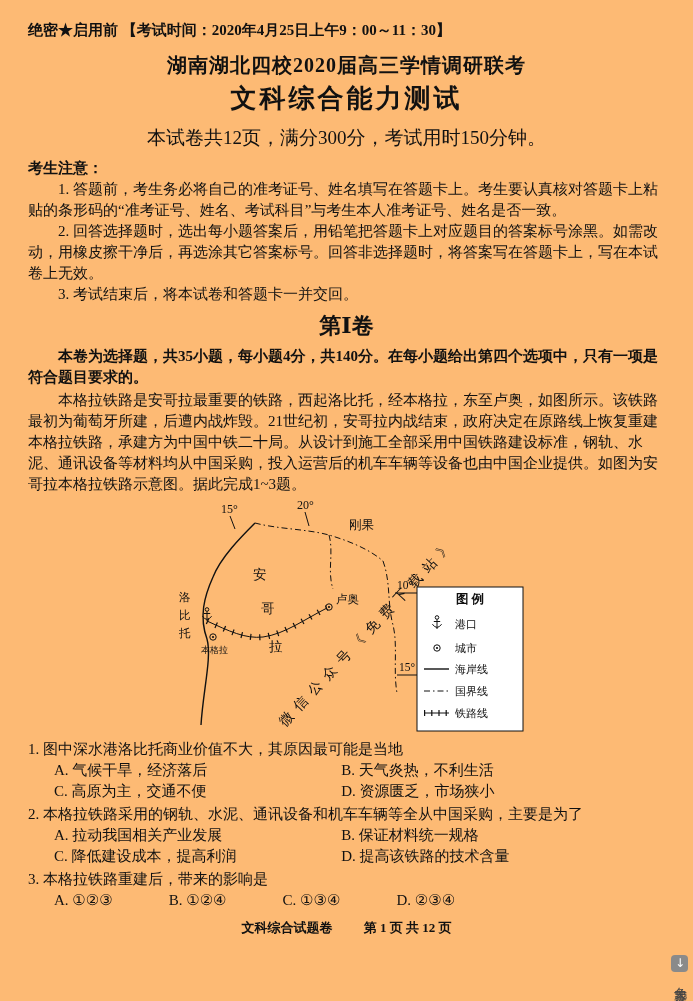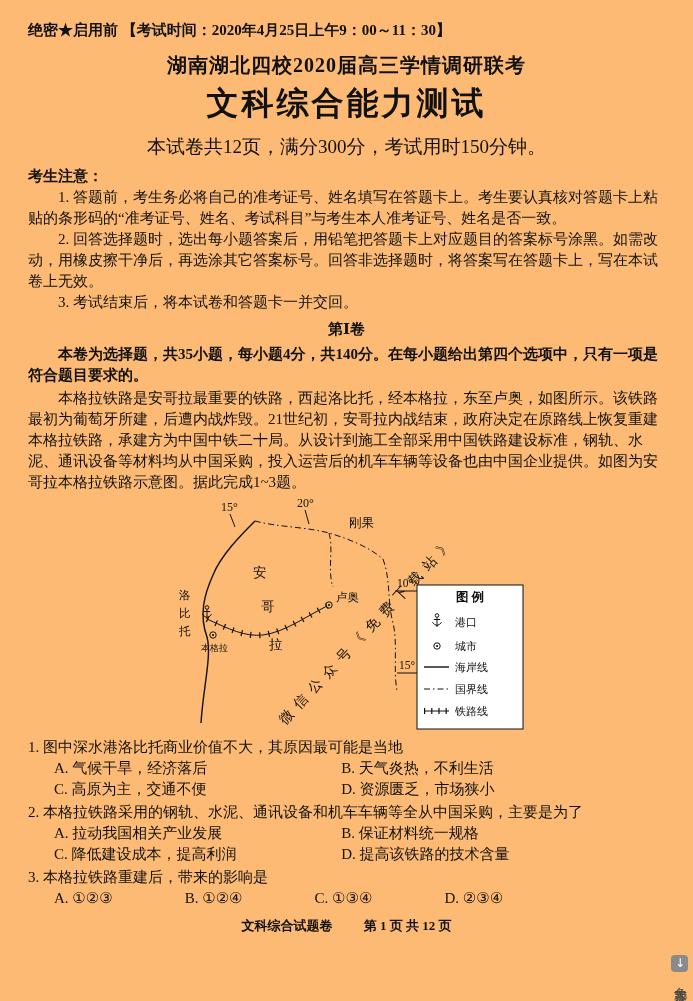--- a/index.html
+++ b/index.html
@@ -6,33 +6,33 @@
   html,body { background:#e8e8e8; }
   .page {
     width:693px; height:1001px; margin:0 auto; position:relative;
     background:#fdba74; color:#111;
     font-family:"Liberation Serif","DejaVu Serif",serif;
     font-size:15px; line-height:1.4;
     padding:20px 28px 0 28px; overflow:hidden;
   }
   .secrecy { font-weight:bold; font-size:15px; }
   .title   { text-align:center; font-size:20px; font-weight:700; margin-top:10px; letter-spacing:1px; }
-  .subtitle{ text-align:center; font-size:32px; font-weight:900; margin-top:2px; letter-spacing:3px; }
+  .subtitle{ text-align:center; font-size:26px; font-weight:900; margin-top:2px; letter-spacing:3px; }
   .meta    { text-align:center; font-size:19px; margin-top:8px; }
   .notice  { margin-top:6px; }
   .notice-head { font-weight:bold; }
   .indent  { text-indent:2em; }
-  .vol-title { text-align:center; font-size:15px; font-weight:700; margin-top:6px; }
+  .vol-title { text-align:center; font-size:22px; font-weight:700; margin-top:6px; }
   .intro   { font-weight:bold; margin-top:4px; }
   .passage { margin-top:2px; }
   .map-wrap { position:relative; display:flex; justify-content:center; margin:4px 0 2px 0; }
   .stem { margin-top:2px; }
   .opts { display:grid; grid-template-columns:47% 53%; padding-left:26px; }
   .subopts { display:grid; grid-template-columns:48% 52%; padding-left:12px; }
-  .ansrow { display:flex; gap:72px; padding-left:26px; }
+  .ansrow { display:flex; gap:56px; padding-left:26px; }
   .footer { text-align:center; font-weight:bold; margin-top:8px; font-size:13px; }
   .footer span { margin:0 14px; }
   .site-mark { position:absolute; right:4px; bottom:10px; display:flex; flex-direction:column; align-items:center; gap:4px; }
   .site-icon { width:17px; height:17px; border-radius:4px; background:#8a8a8a; color:#fff;
                font-size:12px; line-height:17px; text-align:center; font-family:"DejaVu Sans",sans-serif; }
   .site-text { writing-mode:vertical-rl; font-size:13px; color:#444; letter-spacing:3px;
                font-family:"Liberation Sans","DejaVu Sans",sans-serif; }
   svg text { font-family:"Liberation Serif","DejaVu Serif",serif; fill:#111; }
 </style>
 </head>

